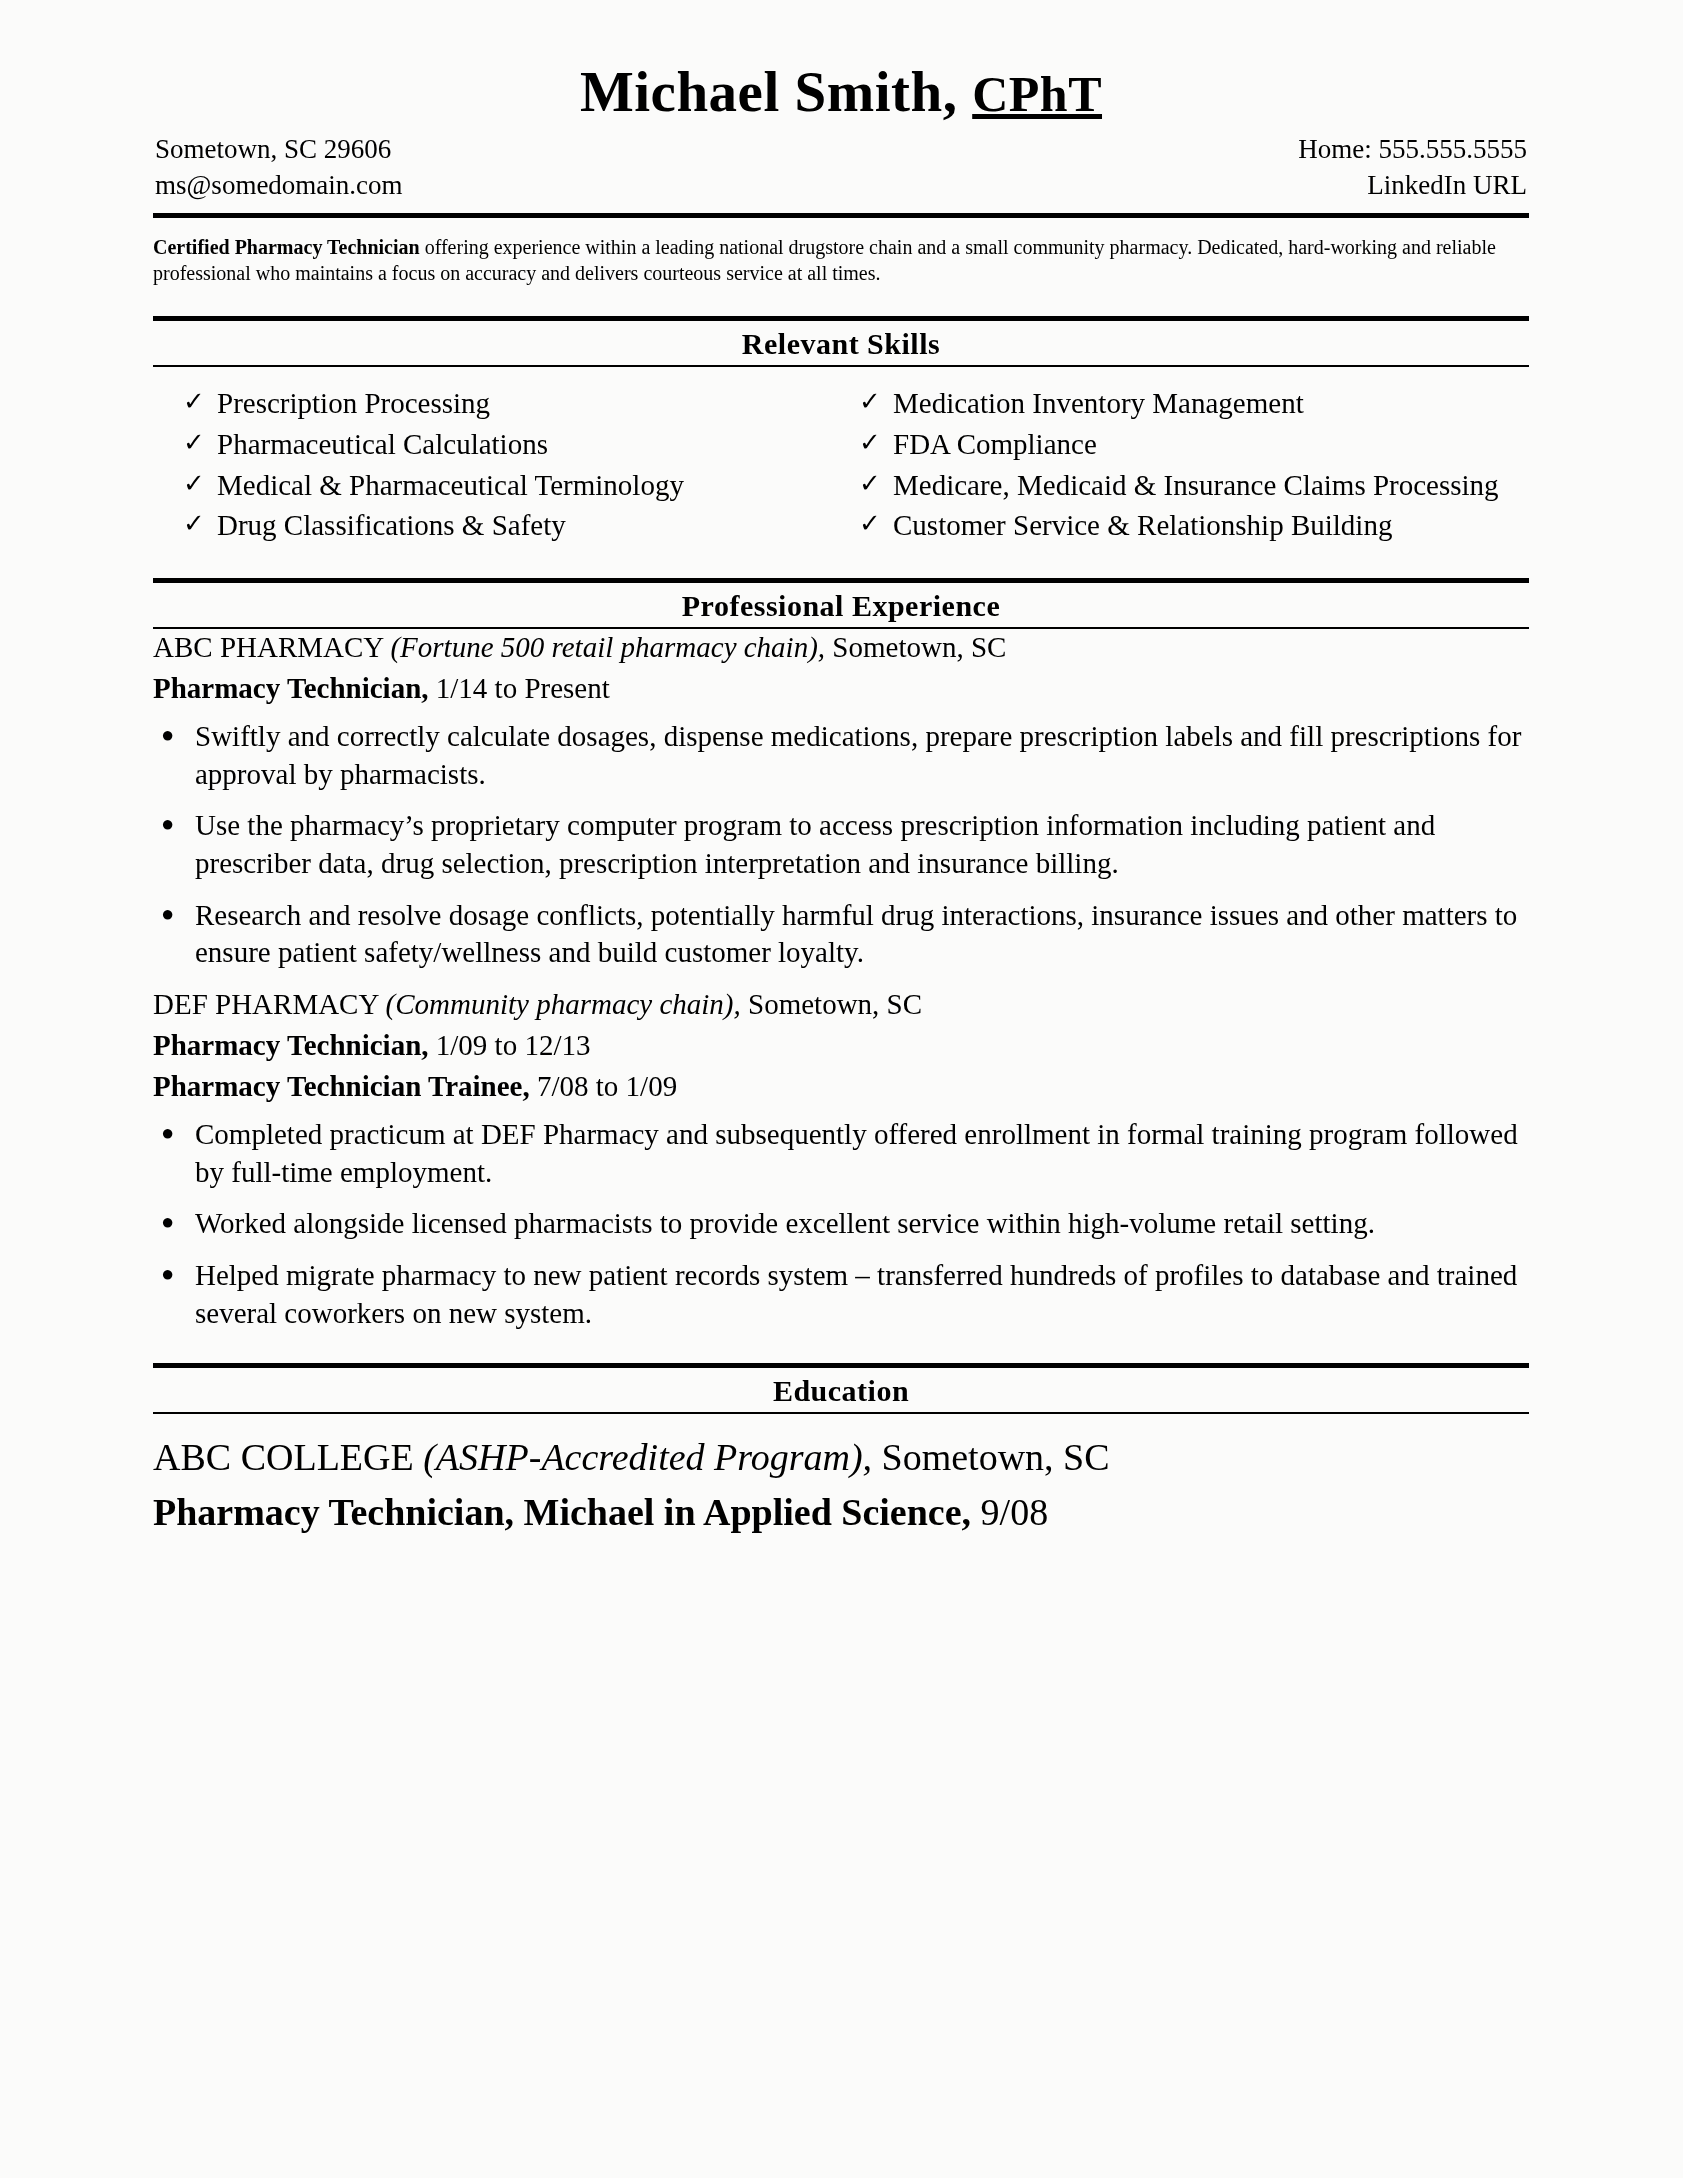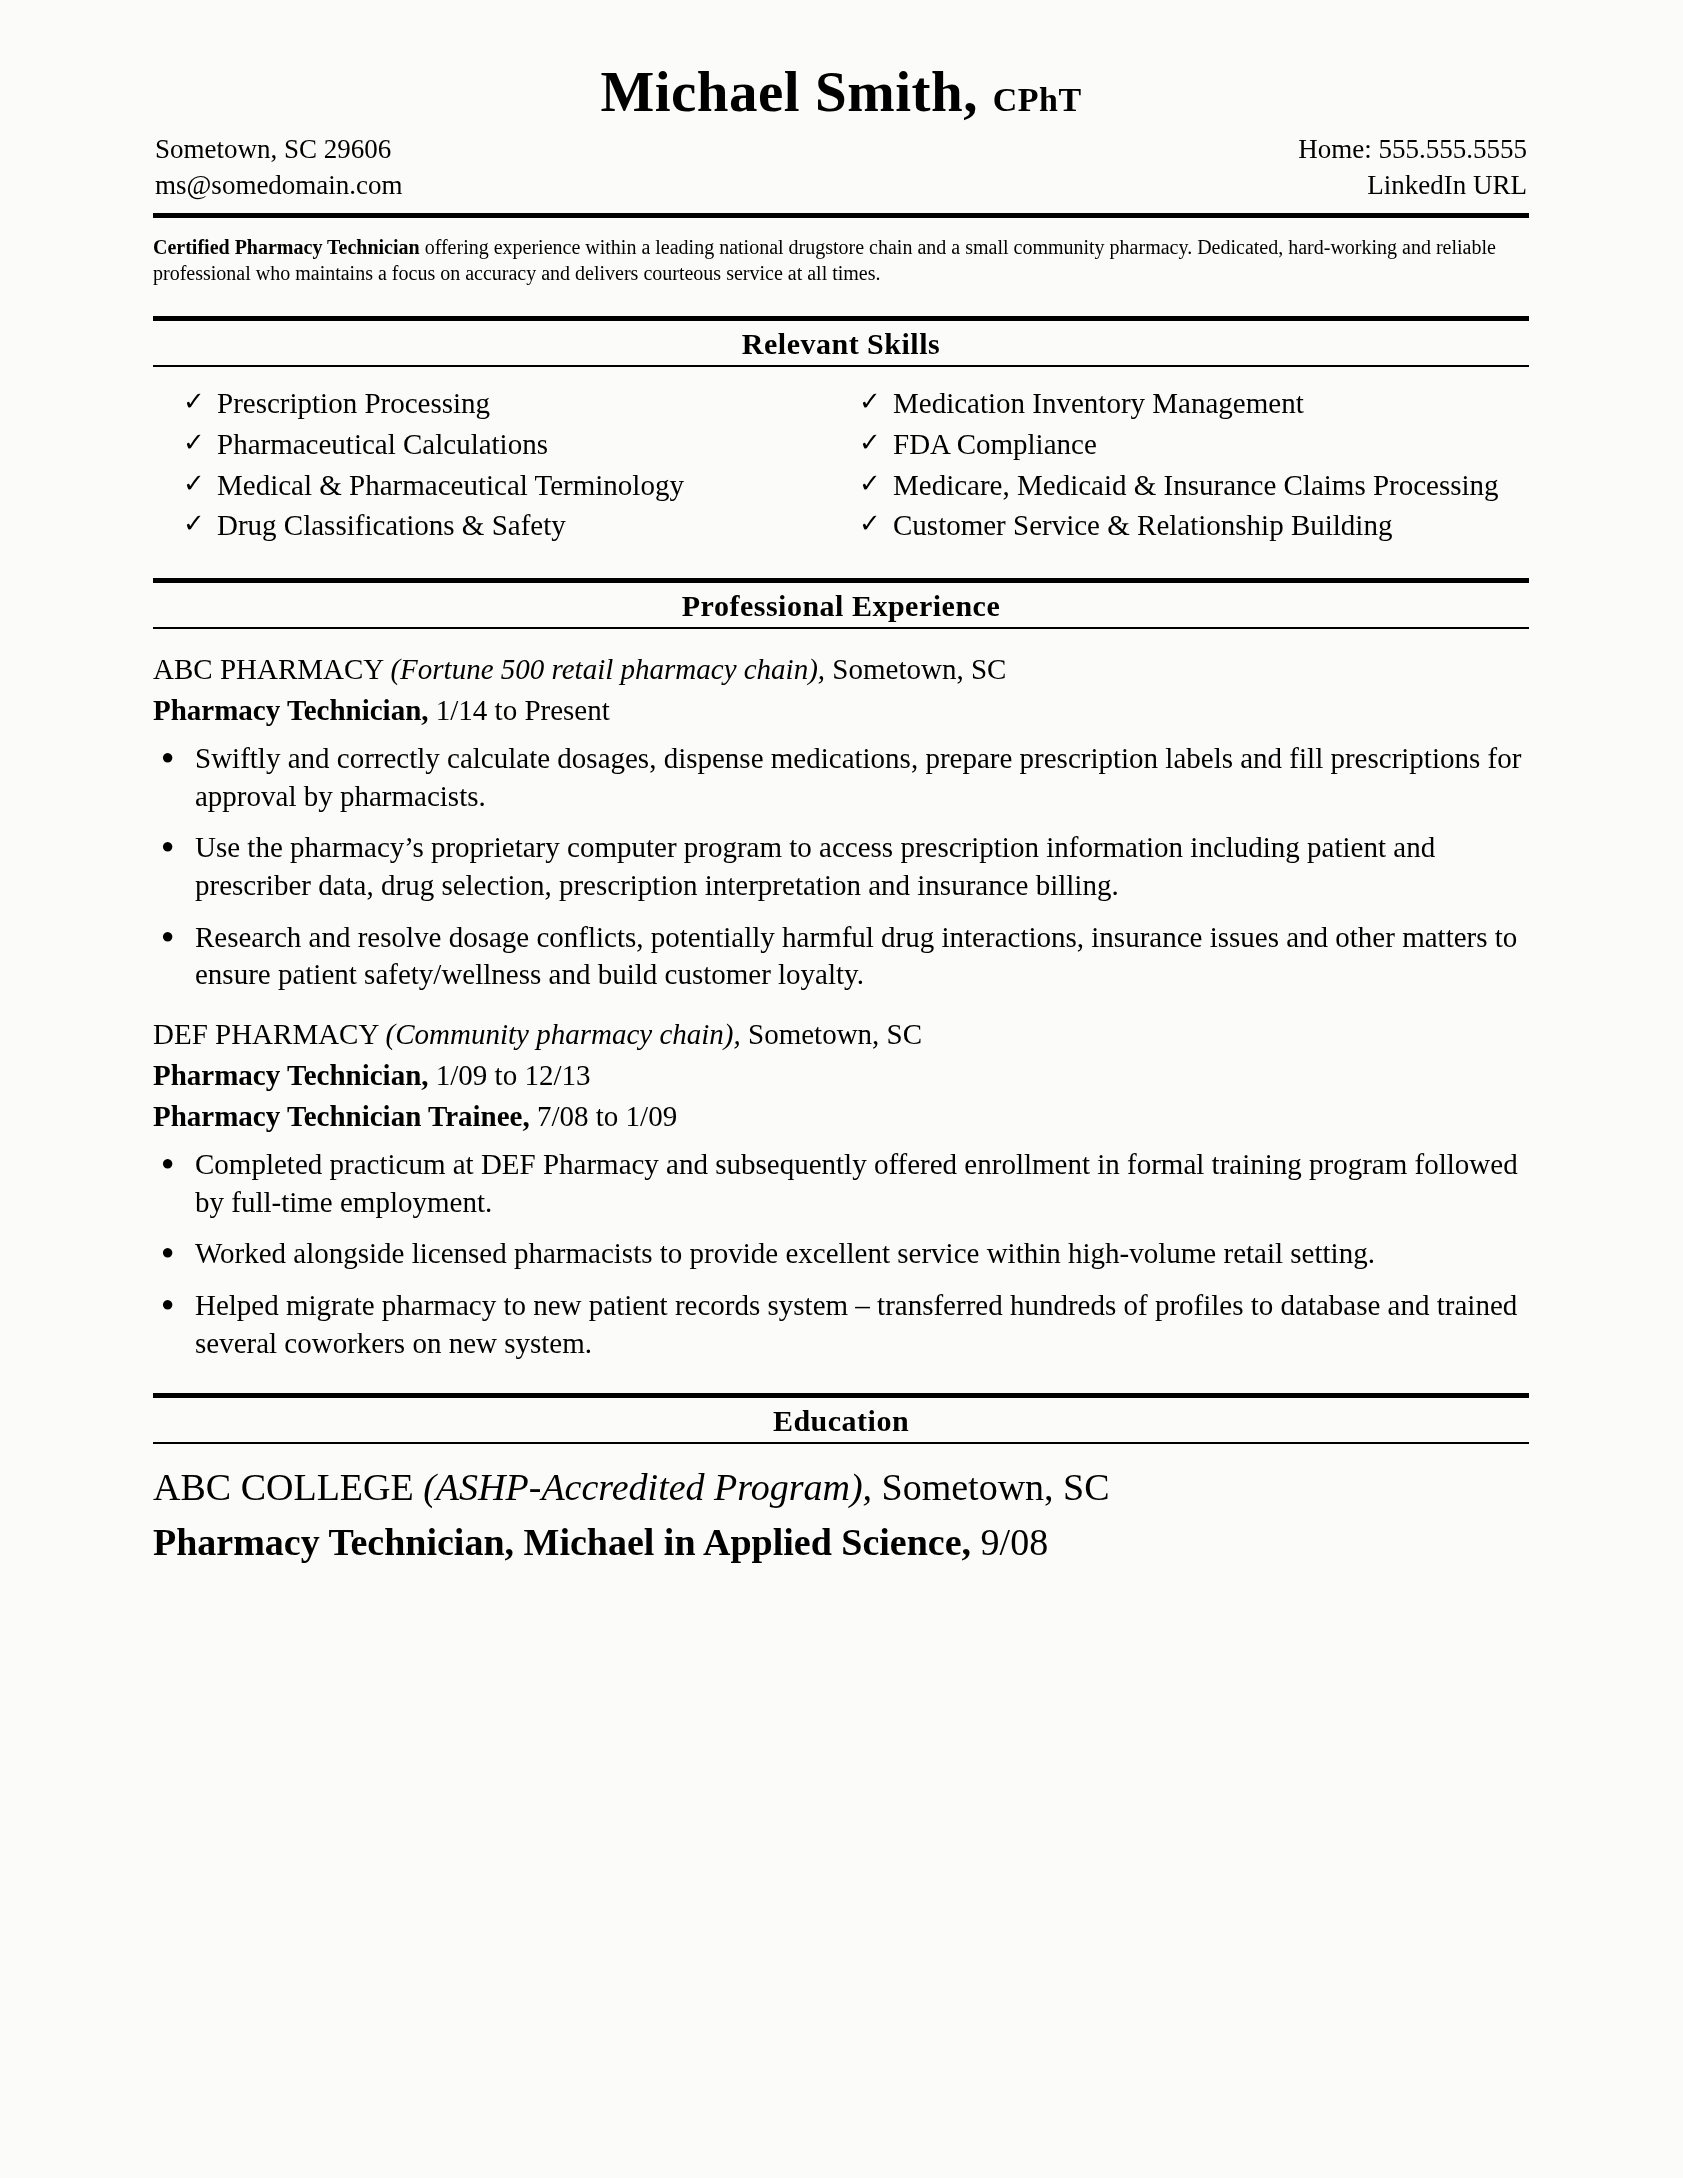--- a/index.html
+++ b/index.html
@@ -39,21 +39,22 @@
   
   .name {
     text-align: center;
     font-size: 57px;
     font-weight: bold;
     letter-spacing: 0.5px;
     margin: 0 0 6px 0;
     line-height: 1.15;
   }
   .name .small-caps {
-    font-size: 34px;
+    font-size: 50px;
+    text-decoration: underline;
   }
   .contact-row {
     display: flex;
     justify-content: space-between;
     font-size: 27px;
     line-height: 1.35;
     padding: 0 2px;
   }
   .contact-row .left { text-align: center; }
   .contact-row .right { text-align: right; margin-left: 20px; }
@@ -110,21 +111,21 @@
   .skill .check {
     width: 34px;
     flex: 0 0 34px;
     font-size: 26px;
   }
   .skill .skill-text {
     flex: 1 1 auto;
   }
 
   
-  .job { margin-top: 22px; }
+  .job { }
   .job-line1 {
     font-size: 29px;
     line-height: 1.3;
   }
   .job-line1 .italic { font-style: italic; }
   .job-title {
     font-size: 29px;
     line-height: 1.35;
     margin-top: 2px;
   }

